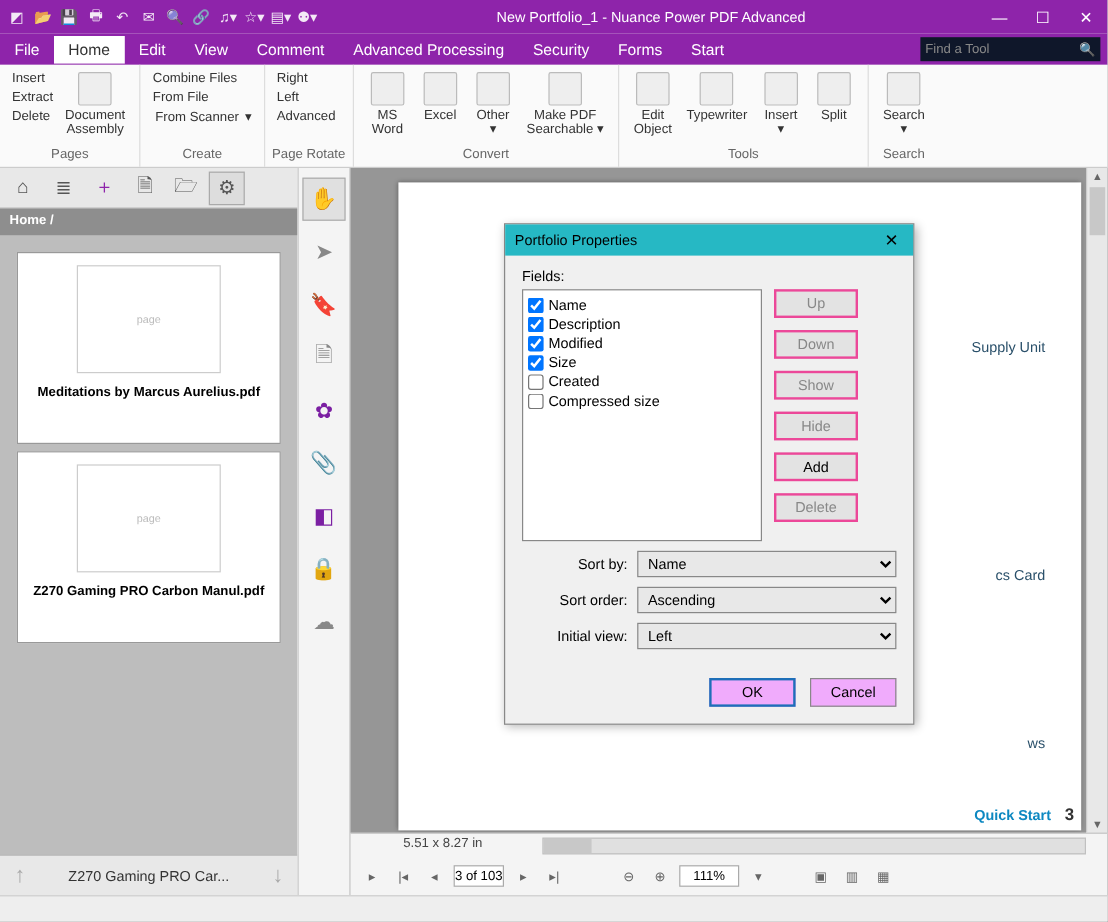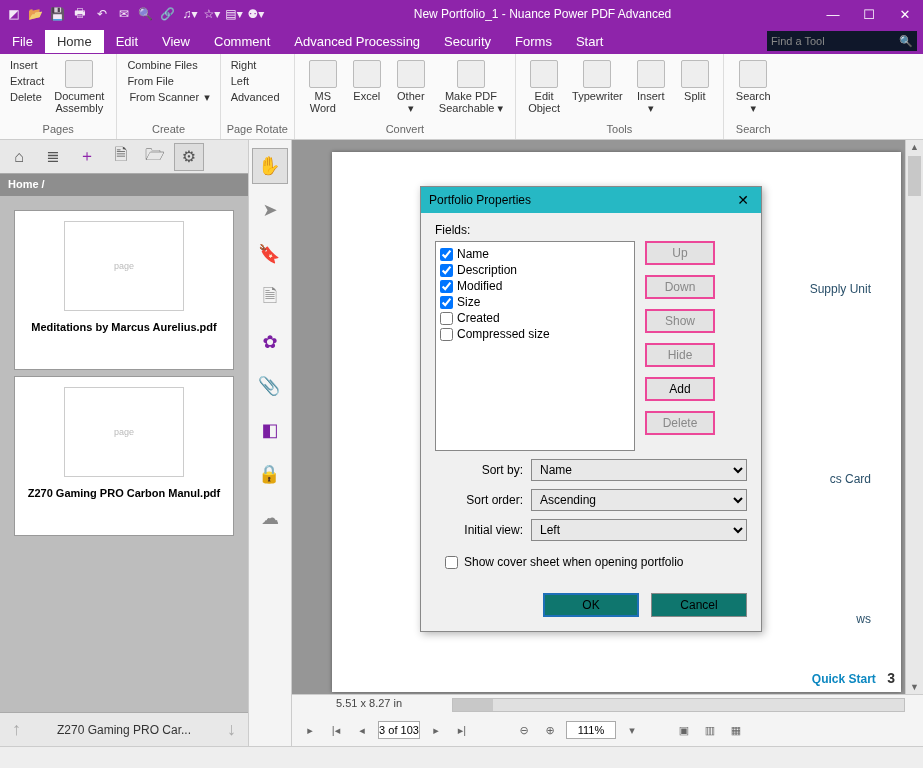--- a/index.html
+++ b/index.html
@@ -77,21 +77,21 @@
 .dialog .listbox { width: 200px; height: 210px; background: #fff; border: 1px solid #888; padding: 4px; }
 .dialog .listbox label { display: flex; align-items: center; gap: 4px; font-size: 12px; padding: 1px 0; }
 .dialog .btnstack { display: flex; flex-direction: column; gap: 10px; }
 .dialog .btnstack button { width: 70px; height: 24px; font-size: 12px; background: #e3e3e3; border: 2px solid #ec4899; color: #888; }
 .dialog .btnstack button.enabled { color: #000; }
 .dialog .formrow { display: flex; align-items: center; margin-top: 8px; }
 .dialog .formrow .lbl { width: 96px; text-align: right; padding-right: 8px; }
 .dialog .formrow select { flex: 1; height: 22px; border: 1px solid #888; background: #e8e8e8; font-size: 12px; padding: 0 4px; }
 .dialog .chk { display: flex; align-items: center; gap: 6px; margin-top: 14px; margin-left: 10px; }
 .dialog .dbuttons { display: flex; justify-content: flex-end; gap: 12px; margin-top: 24px; }
-.dialog .dbuttons button { width: 96px; height: 24px; font-size: 12px; background: #0f766e; border: 1px solid #888; }
+.dialog .dbuttons button { width: 72px; height: 24px; font-size: 12px; background: #f0abfc; border: 1px solid #888; }
 .dialog .dbuttons button.primary { border: 2px solid #1e6fb8; }
 
 
 .statusbar { position: absolute; left: 0; right: 0; bottom: 0; height: 22px; background: #eee; border-top: 1px solid #ccc; }
 
 input[type=checkbox]{width:13px;height:13px;}
 </style>
 </head>
 <body>
 
@@ -353,24 +353,20 @@
       <select><option>Name</option></select>
     </div>
     <div class="formrow">
       <div class="lbl">Sort order:</div>
       <select><option>Ascending</option></select>
     </div>
     <div class="formrow">
       <div class="lbl">Initial view:</div>
       <select><option>Left</option></select>
     </div>
-    <div class="chk">
-      <input type="checkbox" style="">
-      <span>Show cover sheet when opening portfolio</span>
-    </div>
     <div class="dbuttons">
       <button class="primary">OK</button>
       <button>Cancel</button>
     </div>
   </div>
 </div>
 
 <div class="statusbar"></div>
 
 </body></html>

